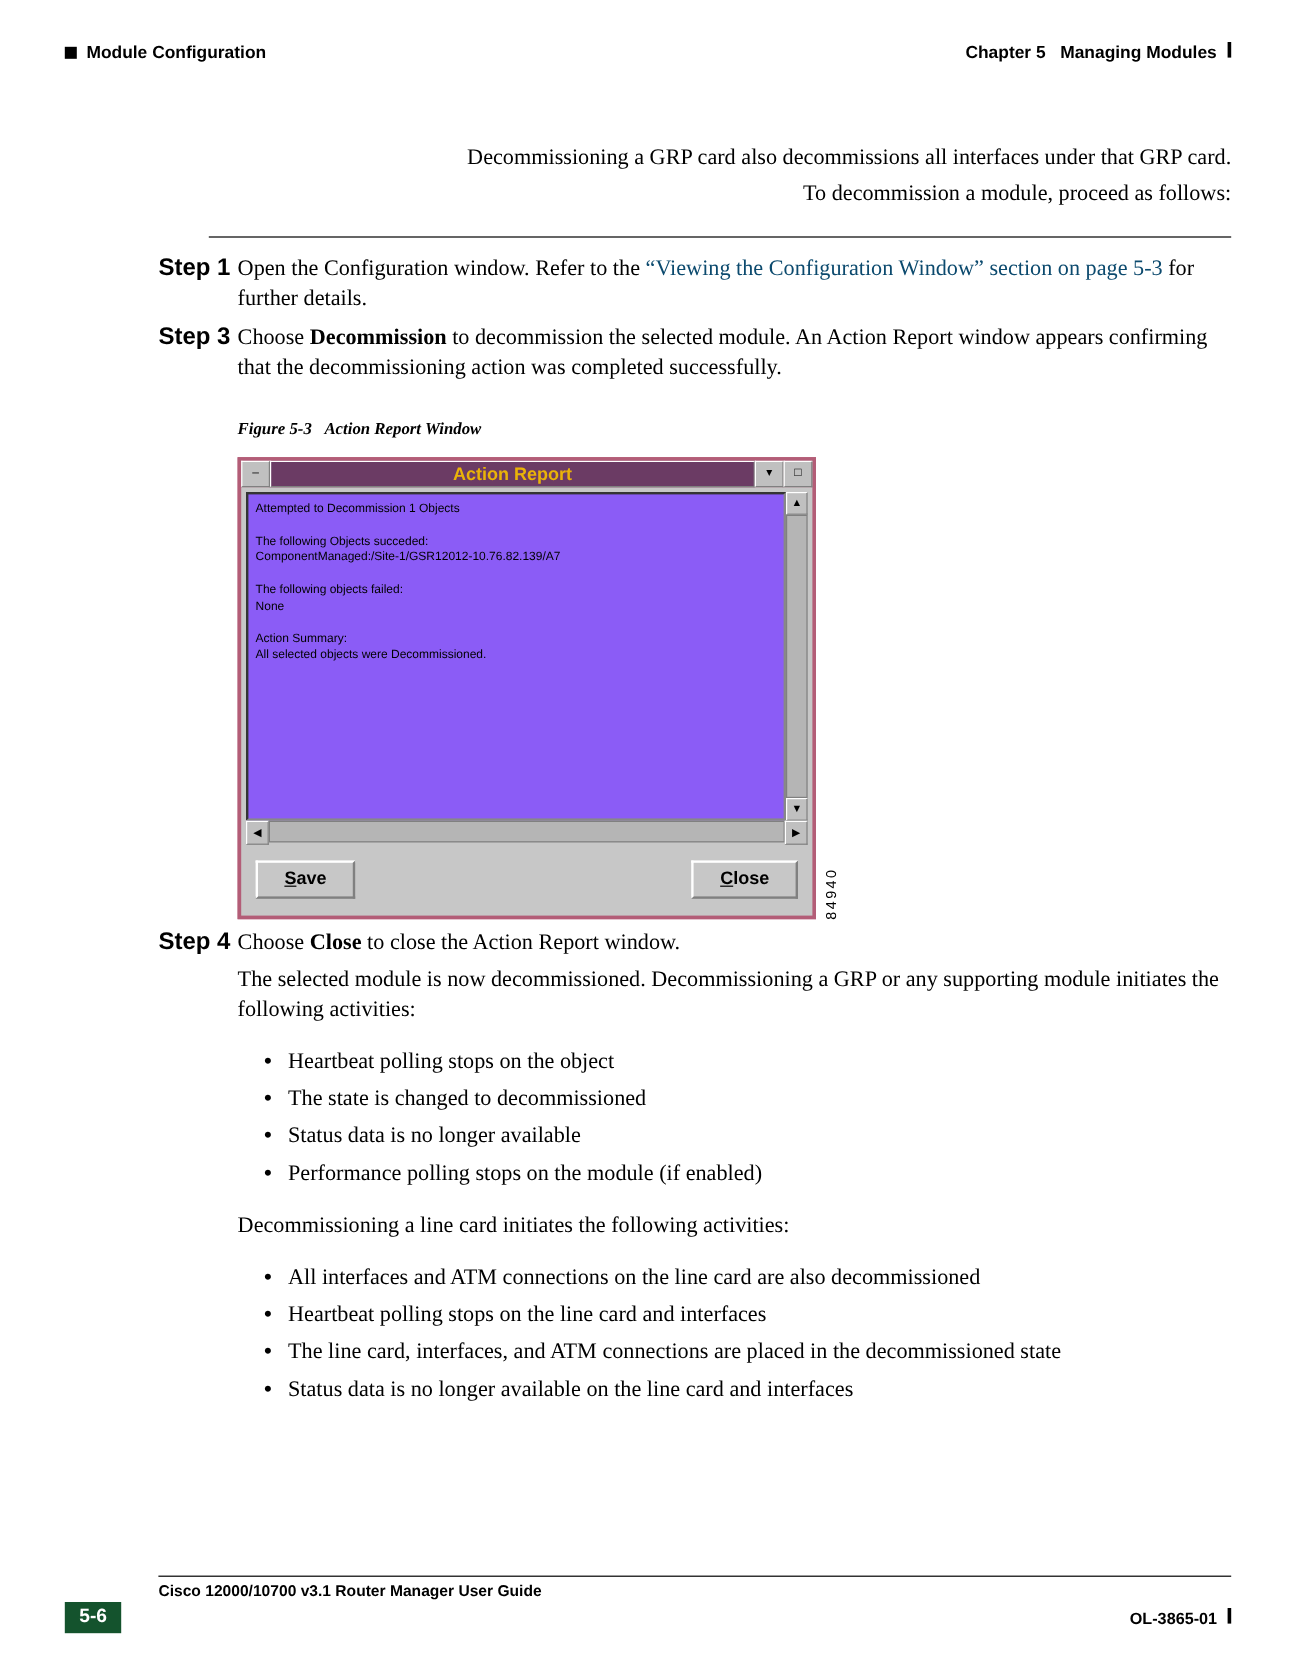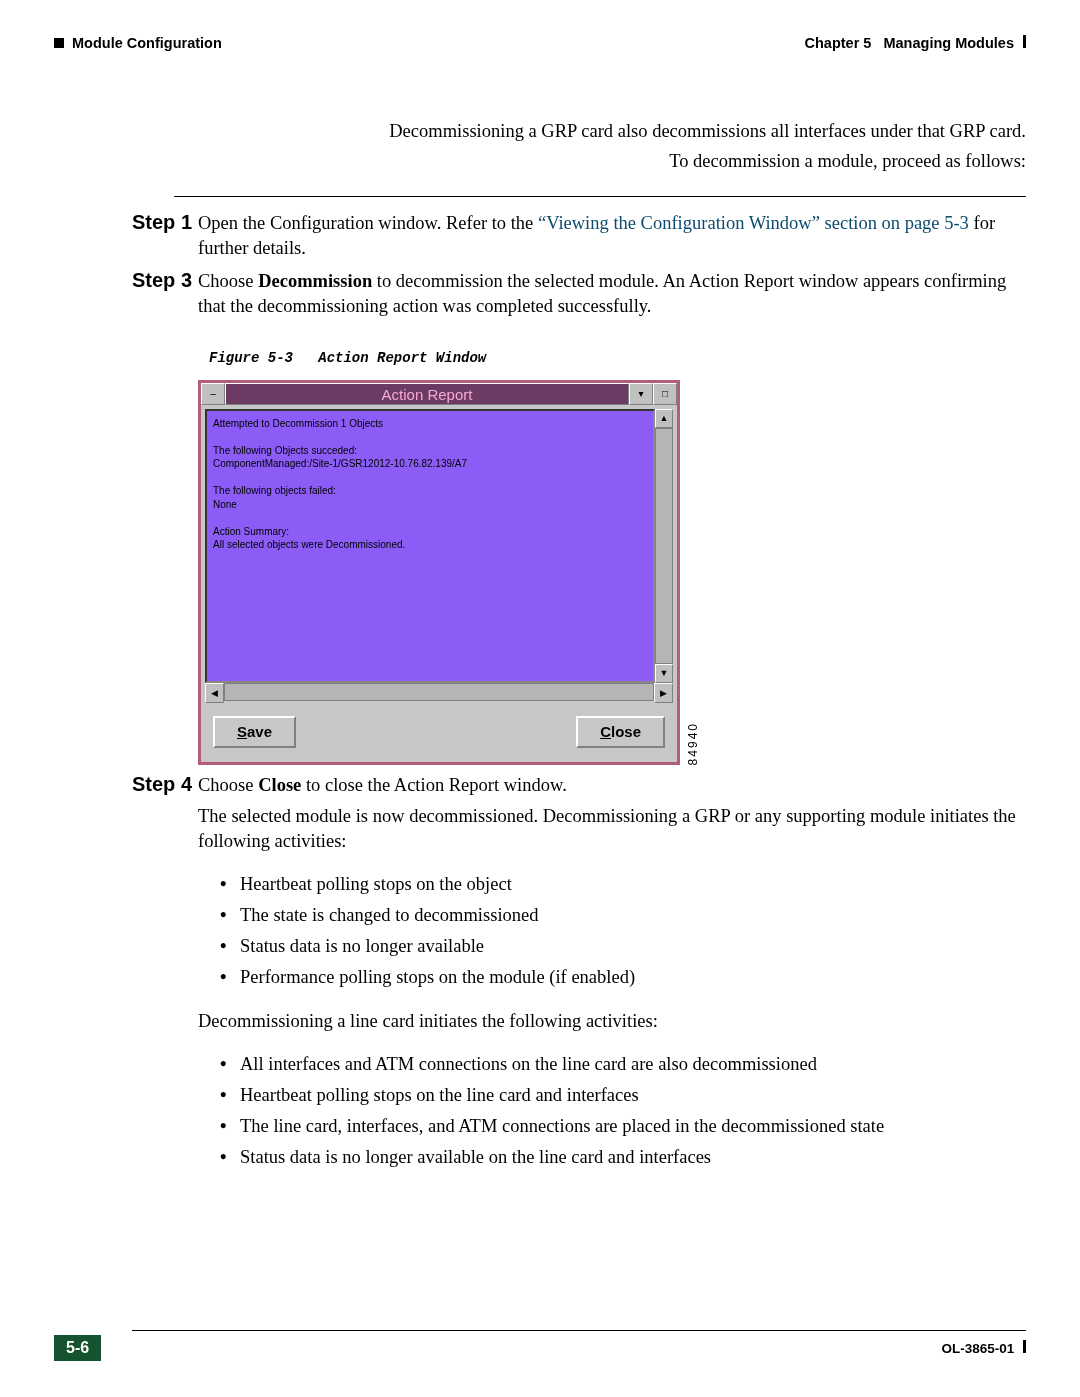--- a/index.html
+++ b/index.html
@@ -19,27 +19,27 @@
   .hbar{width:3px;height:13px;background:#000;display:inline-block;margin-left:5px;}
   .content{margin-left:144px;margin-top:68px;line-height:1.35;}
   .content p{margin:0 0 5px 0;text-align:right;}
   .steps{margin-left:78px;margin-top:2px;}
   hr.rule{border:none;border-top:1px solid #000;margin:22px 0 10px 0;margin-left:120px;}
   table.step{border-collapse:collapse;width:100%;}
   table.step td{vertical-align:top;padding:4px 0;}
   td.stepno{width:66px;font-family:Arial,Helvetica,sans-serif;font-weight:bold;font-size:20px;padding-top:6px;}
   td.stepbody{font-size:18.5px;line-height:1.35;}
   a.link{color:#0c4a6e;text-decoration:none;}
-  .figcap{font-family:Liberation Mono, monospace;font-weight:bold;font-style:italic;font-size:14px;margin:30px 0 12px 11px;}
+  .figcap{font-family:Liberation Serif, serif;font-weight:bold;font-style:italic;font-size:14px;margin:30px 0 12px 0;}
   
   .win-wrap{display:flex;align-items:flex-end;gap:5px;}
   .win{width:476px;border:3px solid #b35d77;background:#b35d77;font-family:Arial,Helvetica,sans-serif;font-size:14px;}
   .titlebar{display:flex;align-items:stretch;height:22px;}
   .tb-btn{width:22px;background:#c0c0c0;border:1px solid #808080;border-top-color:#fff;border-left-color:#fff;display:flex;align-items:center;justify-content:center;font-size:10px;}
-  .tb-title{flex:1;background:#6b3b64;color:#f9a8d4;text-align:center;line-height:22px;font-size:15px;border:1px solid #808080;border-top-color:#fff;border-left-color:#fff;}
+  .tb-title{flex:1;background:#6b3b64;color:#eab308;text-align:center;line-height:22px;font-size:15px;border:1px solid #808080;border-top-color:#fff;border-left-color:#fff;font-weight:bold;}
   .client{background:#c7c7c7;padding:4px;}
   .scrollwrap{display:flex;}
   .textpane{flex:1;background:#8b5cf6;border:2px inset #888;height:258px;padding:6px 6px;font-size:10px;line-height:1.35;overflow:hidden;}
   .vscroll{width:18px;display:flex;flex-direction:column;}
   .sc-arrow,.hsc-arrow{background:#c0c0c0;border:1px solid #808080;border-top-color:#fff;border-left-color:#fff;height:17px;display:flex;align-items:center;justify-content:center;font-size:9px;}
   .sc-track{flex:1;background:#b5b5b5;border:1px solid #808080;}
   .hscroll{display:flex;height:18px;margin-top:0;}
   .hsc-arrow{width:17px;height:18px;}
   .hsc-track{flex:1;background:#b5b5b5;border:1px solid #808080;}
   .btnrow{display:flex;justify-content:space-between;padding:15px 8px 10px 8px;}
@@ -157,20 +157,21 @@
       </ul>
     </td>
   </tr>
 </tbody>
     </table>
 </div>
 
 <div class="footer">
   <div style="margin-left:78px;">
       <div class="fline"></div>
+    <div style="font-family:Arial,Helvetica,sans-serif;font-size:13px;font-weight:bold;">Cisco 12000/10700 v3.1 Router Manager User Guide</div>
   </div>
   <div class="frow" style="margin-top:2px;">
     <div class="left">
       <span class="pagebadge">5-6</span>
     </div>
     <div>
       <span>OL-3865-01</span>
       <span class="hbar"></span>
     </div>
   </div>

